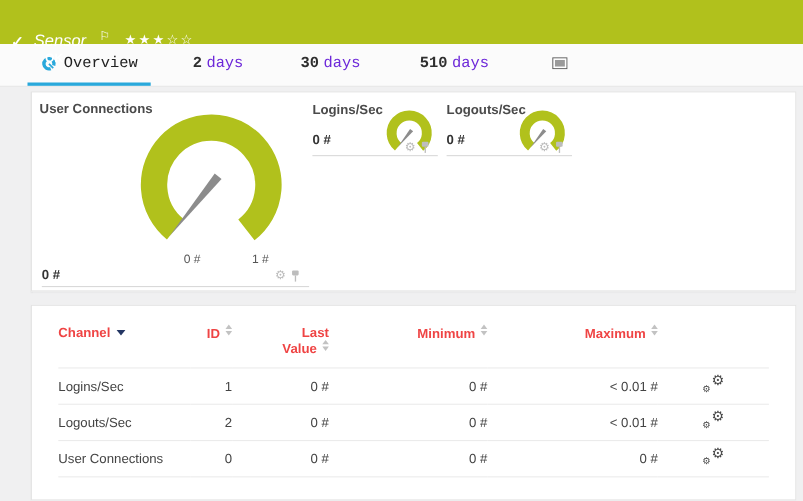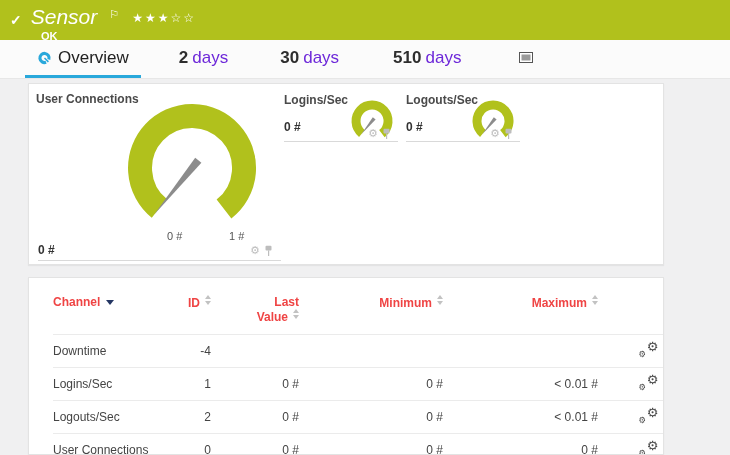--- a/index.html
+++ b/index.html
@@ -3,38 +3,38 @@
 <meta charset="utf-8">
 <style>
   * { margin:0; padding:0; box-sizing:border-box; }
   html,body { width:730px; height:455px; overflow:hidden; }
   body { font-family:"Liberation Sans", sans-serif; background:#f0f0f1; color:#3a3a3a; }
 
   
   .sensor-bar { background:#b1c11c; color:#fff; height:40px; padding:5px 10px 0 10px; position:relative; }
   .sensor-line1 { display:flex; align-items:baseline; }
   .check-icon { font-size:14px; font-weight:bold; margin-right:9px; position:relative; top:1px; }
-  .sensor-word { font-style:italic; font-size:21px; margin-right:9px; }
+  .sensor-word { font-style:italic; font-size:15px; margin-right:9px;margin-top:24px; }
   .sensor-name { font-weight:bold; font-size:15.5px; letter-spacing:.1px; }
   .flag-icon { font-family:"DejaVu Sans", sans-serif; font-size:11px; position:relative; top:-6px; margin-left:3px; cursor:pointer; }
   .stars { font-family:"DejaVu Sans", sans-serif; font-size:12px; letter-spacing:2px; margin-left:13px; position:relative; top:-2px; cursor:pointer; }
   .sensor-status { font-size:11px; font-weight:bold; margin:1px 0 12px 31px; }
 
   
   .tabbar { background:#fbfbfb; height:39px; display:flex; align-items:stretch; padding-left:25px; border-bottom:1px solid #e7e7e7; }
-  .tab { display:flex; align-items:center; padding:0 12px; font-size:17px; color:#3c3c3c; cursor:pointer; border-bottom:3px solid transparent; white-space:nowrap; }
+  .tab { display:flex; align-items:center; padding:0 12px; font-size:14px; color:#3c3c3c; cursor:pointer; border-bottom:3px solid transparent; white-space:nowrap;font-family:Liberation Mono, monospace; }
   .tab .ticon { margin-right:6px; display:inline-flex; }
   .tab.active { border-bottom-color:#29a8db; font-weight:normal; color:#222; }
   .tab .num { font-weight:bold; margin-right:4px; color:#2e2e2e; }
   .tab .unit { color:#6d28d9; }
   .ml18{margin-left:18px}.ml26{margin-left:26px}.ml28{margin-left:28px}.ml30{margin-left:30px}.ml34{margin-left:34px}
 
   
   .content { padding:4px 0 0 28px; }
-  .card { background:#fff; width:636px; border:1px solid #e3e3e3; box-shadow:0 1px 1px rgba(0,0,0,.05); }
+  .card { background:#fff; width:696px; border:1px solid #e3e3e3; box-shadow:0 1px 1px rgba(0,0,0,.05); }
   .card.gauges { position:relative; height:182px; }
   .card.table-card { margin-top:12px; height:178px; overflow:hidden; }
 
   
   .g-title { position:absolute; font-size:12px; font-weight:bold; color:#4a4a4a; }
   .g-value { position:absolute; font-size:12px; font-weight:bold; color:#333; }
   .g-scale { position:absolute; font-size:11px; color:#555; }
   .g-line { position:absolute; height:1px; background:#d9d9d9; }
   .g-icons { position:absolute; display:flex; align-items:center; gap:4px; }
   .gauge-gear { font-family:"DejaVu Sans", sans-serif; font-size:11px; color:#bdbdbd; line-height:10px; cursor:pointer; }
@@ -188,28 +188,20 @@
             <span>Minimum</span><span class="sortpair"><div class="up"></div><div class="down"></div></span>
           </th>
           <th class="r">
             <span>Maximum</span><span class="sortpair"><div class="up"></div><div class="down"></div></span>
           </th>
           <th class="iconcol"></th>
         </tr>
       </thead>
       <tbody>
         <tr>
-          <td>Downtime</td>
-          <td class="r">-4</td>
-          <td class="r"></td>
-          <td class="r"></td>
-          <td class="r"></td>
-          <td class="iconcol"><span class="chan-gears"><span class="big">⚙</span><span class="small">⚙</span></span></td>
-        </tr>
-        <tr>
           <td>Logins/Sec</td>
           <td class="r">1</td>
           <td class="r">0 #</td>
           <td class="r">0 #</td>
           <td class="r">&lt; 0.01 #</td>
           <td class="iconcol"><span class="chan-gears"><span class="big">⚙</span><span class="small">⚙</span></span></td>
         </tr>
         <tr>
           <td>Logouts/Sec</td>
           <td class="r">2</td>

